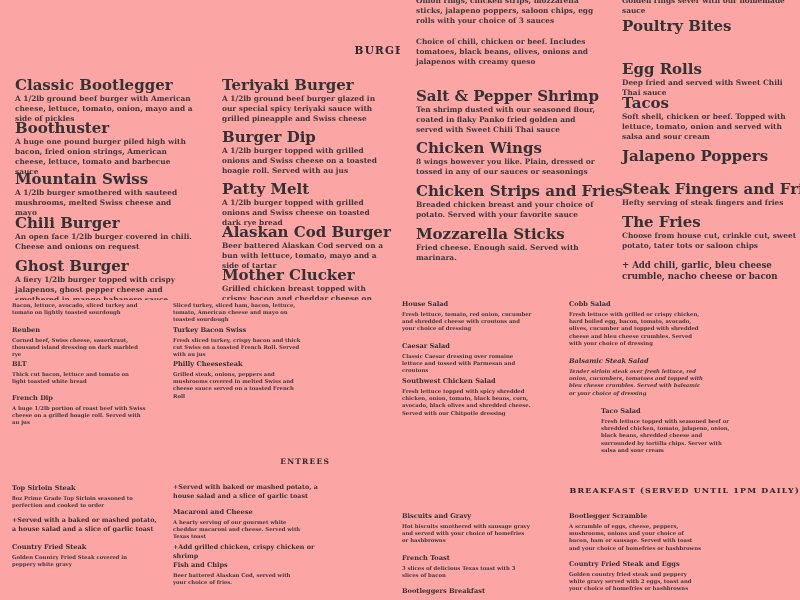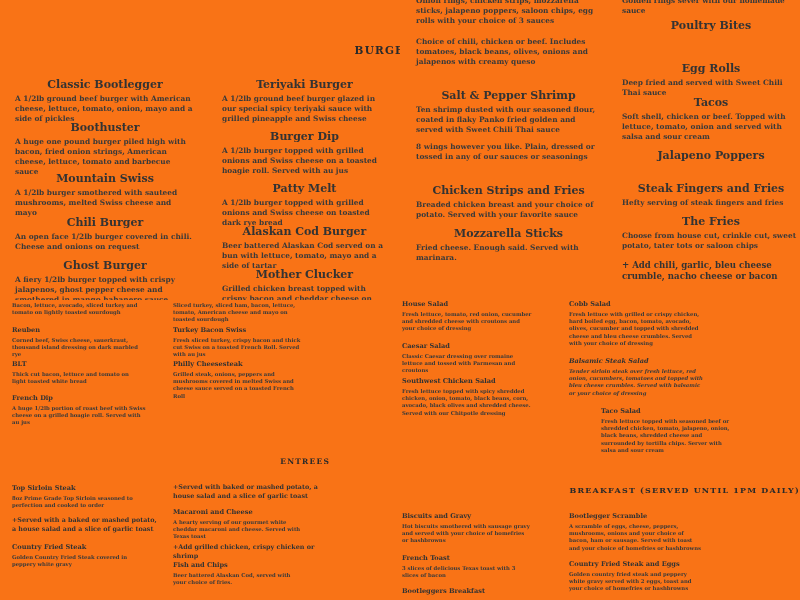--- a/index.html
+++ b/index.html
@@ -1,34 +1,34 @@
 <!DOCTYPE html>
 <html><head>
 <meta charset="utf-8">
 <style>
   * { box-sizing: border-box; margin: 0; padding: 0; }
   html, body { width: 800px; height: 600px; overflow: hidden; background: #ffffff; }
   body { position: relative; font-family: "DejaVu Serif", "Liberation Serif", serif; color: #2b2b2b; }
 
-  .quad { position: absolute; overflow: hidden; background: #f97316; }
+  .quad { position: absolute; overflow: hidden; background: #fca5a5; }
   #q-burgers   { left: 0;   top: 0;   width: 400px; height: 300px; }
   #q-apps      { left: 400px; top: 0; width: 400px; height: 290px; }
   #q-sandwich  { left: 0;   top: 300px; width: 400px; height: 150px; }
   #q-salads    { left: 400px; top: 290px; width: 400px; height: 175px; }
   #q-entrees   { left: 0;   top: 450px; width: 400px; height: 150px; }
   #q-breakfast { left: 400px; top: 465px; width: 400px; height: 135px; }
 
   .sec-title { position: absolute; font-weight: bold; letter-spacing: 1.2px; color: #2a2a2a; text-align: right; }
 
   .item { position: absolute; }
   .item .name { font-weight: bold; color: #333; white-space: nowrap; }
   .item .desc { font-weight: bold; color: #3a3a3a; }
 
   
-  .lg .name { font-size: 11px; line-height: 12px; margin-bottom: 3px; text-align: center; }
+  .lg .name { font-size: 15px; line-height: 12px; margin-bottom: 3px; }
   .lg .desc { font-size: 7.4px; line-height: 10px; }
   .lg .plus { font-size: 8.6px; line-height: 11px; font-weight: bold; color: #333; }
 
   
   .sm .name { font-size: 6.6px; line-height: 9px; margin-bottom: 2px; }
   .sm .desc { font-size: 5.3px; line-height: 7.2px; }
   .sm .plus { font-size: 6.4px; line-height: 8.5px; font-weight: bold; color: #333; }
 </style>
 </head>
 <body>
@@ -84,20 +84,21 @@
     <div class="desc">Onion rings, chicken strips, mozzarella sticks, jalapeno poppers, saloon chips, egg rolls with your choice of 3 sauces</div>
   </div>
   <div class="item" style="left:16px;top:37px;width:185px;">
     <div class="desc">Choice of chili, chicken or beef. Includes tomatoes, black beans, olives, onions and jalapenos with creamy queso</div>
   </div>
   <div class="item" style="left:16px;top:90px;width:185px;">
     <div class="name">Salt &amp; Pepper Shrimp</div>
     <div class="desc">Ten shrimp dusted with our seasoned flour, coated in flaky Panko fried golden and served with Sweet Chili Thai sauce</div>
   </div>
   <div class="item" style="left:16px;top:142px;width:185px;">
+    <div class="name">Chicken Wings</div>
     <div class="desc">8 wings however you like. Plain, dressed or tossed in any of our sauces or seasonings</div>
   </div>
   <div class="item" style="left:16px;top:185px;width:185px;">
     <div class="name">Chicken Strips and Fries</div>
     <div class="desc">Breaded chicken breast and your choice of potato. Served with your favorite sauce</div>
   </div>
   <div class="item" style="left:16px;top:228px;width:185px;">
     <div class="name">Mozzarella Sticks</div>
     <div class="desc">Fried cheese. Enough said. Served with marinara.</div>
   </div>

